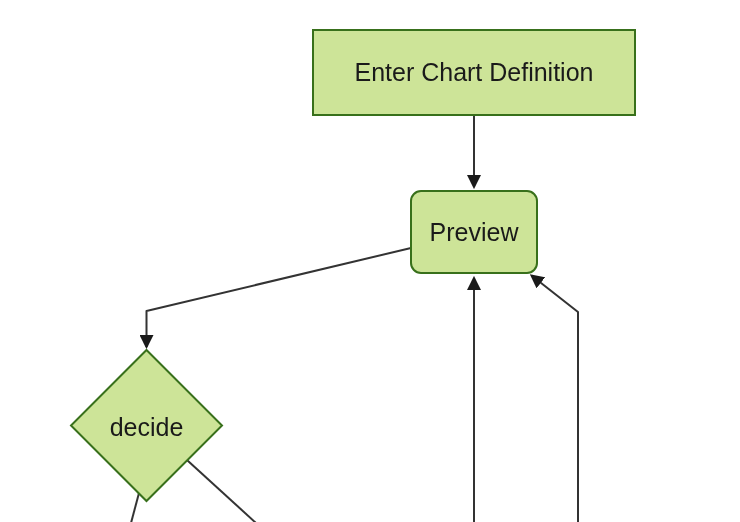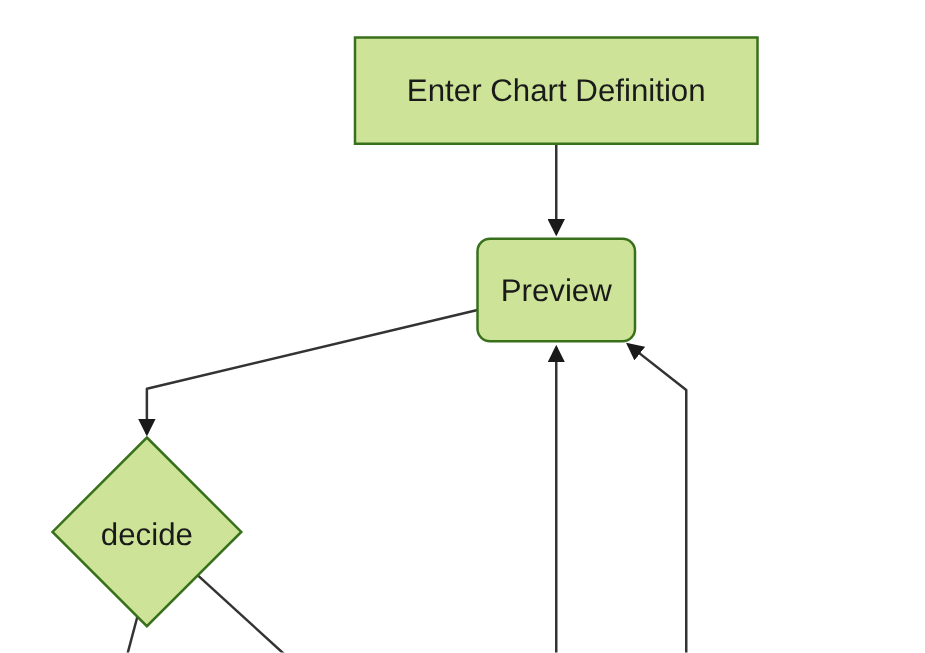--- a/index.html
+++ b/index.html
@@ -15,20 +15,21 @@
     padding: 0;
     width: 740px;
     height: 522px;
     overflow: hidden;
     background: var(--background);
   }
   .canvas {
     position: relative;
     width: 608px;
     height: 522px;
+    padding-left: 29px;
   }
   svg {
     display: block;
   }
   .node-label {
     font-family: "Liberation Sans", "DejaVu Sans", sans-serif;
     font-size: 25px;
     fill: var(--text);
     text-anchor: middle;
   }

